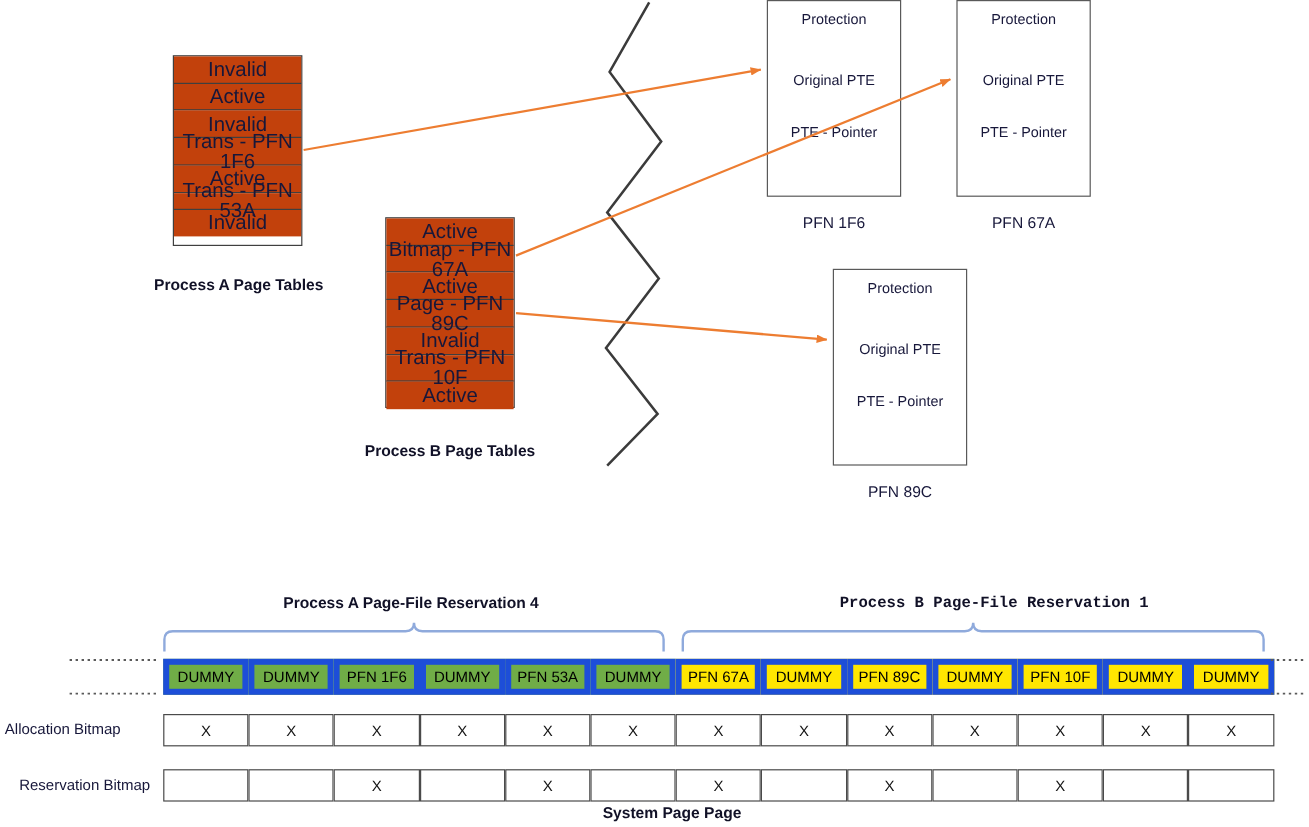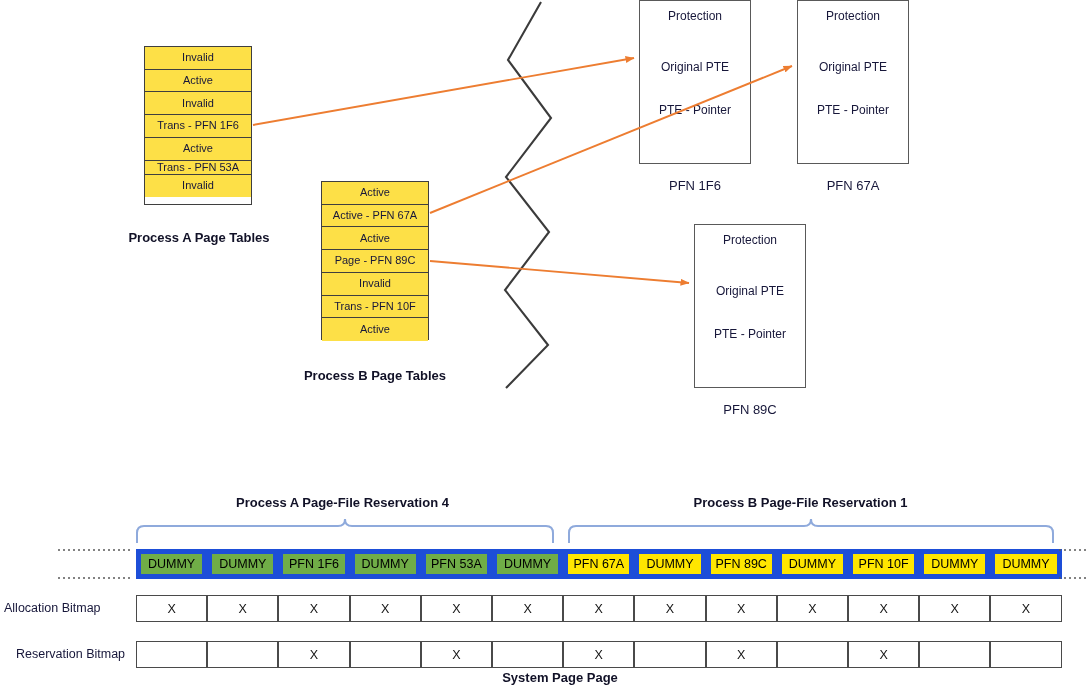--- a/index.html
+++ b/index.html
@@ -23,27 +23,27 @@
   .pt-stack {
     position: absolute;
     border: 1px solid #3f3f3f;
     box-sizing: border-box;
     background: #ffffff;
   }
   .pt-row {
     box-sizing: border-box;
     border-bottom: 1px solid #3f3f3f;
     text-align: center;
-    font-size: 11px;
+    font-size: 17px;
     color: #17173a;
     line-height: 1;
     display: flex;
     align-items: center;
     justify-content: center;
-    background: #fde047;
+    background: #c2410c;
   }
   .pt-row:last-child { border-bottom: none; }
 
   .stack-caption {
     position: absolute;
     font-size: 13px;
     font-weight: bold;
     color: #111127;
     white-space: nowrap;
     text-align: center;
@@ -138,21 +138,21 @@
       <div class="pt-row" style="height: 22.7143px;">Invalid</div>
       <div class="pt-row" style="height: 22.7143px;">Trans - PFN 1F6</div>
       <div class="pt-row" style="height: 22.7143px;">Active</div>
       <div class="pt-row" style="height: 14px;">Trans - PFN 53A</div>
       <div class="pt-row" style="height: 22.7143px;">Invalid</div>
     </div>
   <div class="stack-caption" style="left:124px; top:230px; width:150px;">Process A Page Tables</div>
 
   <div class="pt-stack" id="stack-b" style="left:321px; top:181px; width:108px; height:159px;">
       <div class="pt-row" style="height: 22.7143px;">Active</div>
-      <div class="pt-row" style="height: 22.7143px;">Active - PFN 67A</div>
+      <div class="pt-row" style="height: 22.7143px;">Bitmap - PFN 67A</div>
       <div class="pt-row" style="height: 22.7143px;">Active</div>
       <div class="pt-row" style="height: 22.7143px;">Page - PFN 89C</div>
       <div class="pt-row" style="height: 22.7143px;">Invalid</div>
       <div class="pt-row" style="height: 22.7143px;">Trans - PFN 10F</div>
       <div class="pt-row" style="height: 22.7143px;">Active</div>
     </div>
   <div class="stack-caption" style="left:300px; top:368px; width:150px;">Process B Page Tables</div>
 
   <div class="pfn-box" style="left:639px; top:0px; width:112px; height:164px; padding-top:5px;">
     <div class="pl" style="margin-top:3px;">Protection</div>
@@ -169,21 +169,21 @@
   <div class="pfn-caption" style="left:797px; top:178px; width:112px;">PFN 67A</div>
 
   <div class="pfn-box" style="left:694px; top:224px; width:112px; height:164px; padding-top:5px;">
     <div class="pl" style="margin-top:3px;">Protection</div>
     <div class="pl" style="margin-top:37px;">Original PTE</div>
     <div class="pl" style="margin-top:29px;">PTE - Pointer</div>
   </div>
   <div class="pfn-caption" style="left:694px; top:402px; width:112px;">PFN 89C</div>
 
   <div class="bracket-label" style="left:190px; top:495px; width:305px;">Process A Page-File Reservation 4</div>
-  <div class="bracket-label" style="left:648px; top:495px; width:305px;">Process B Page-File Reservation 1</div>
+  <div class="bracket-label" style="left:676px; top:495px; width:305px;font-family:Liberation Mono, monospace;">Process B Page-File Reservation 1</div>
 
   <div id="strip-layer">
       <div class="pf-cell" style="left: 136px; top: 549px; width: 71.2px; height: 30px; background: rgb(112, 173, 71);">DUMMY</div>
       <div class="pf-cell" style="left: 207.2px; top: 549px; width: 71.2px; height: 30px; background: rgb(112, 173, 71);">DUMMY</div>
       <div class="pf-cell" style="left: 278.4px; top: 549px; width: 71.2px; height: 30px; background: rgb(112, 173, 71);">PFN 1F6</div>
       <div class="pf-cell" style="left: 349.6px; top: 549px; width: 71.2px; height: 30px; background: rgb(112, 173, 71);">DUMMY</div>
       <div class="pf-cell" style="left: 420.8px; top: 549px; width: 71.2px; height: 30px; background: rgb(112, 173, 71);">PFN 53A</div>
       <div class="pf-cell" style="left: 492px; top: 549px; width: 71.2px; height: 30px; background: rgb(112, 173, 71);">DUMMY</div>
       <div class="pf-cell" style="left: 563.2px; top: 549px; width: 71.2px; height: 30px; background: rgb(255, 230, 0);">PFN 67A</div>
       <div class="pf-cell" style="left: 634.4px; top: 549px; width: 71.2px; height: 30px; background: rgb(255, 230, 0);">DUMMY</div>

